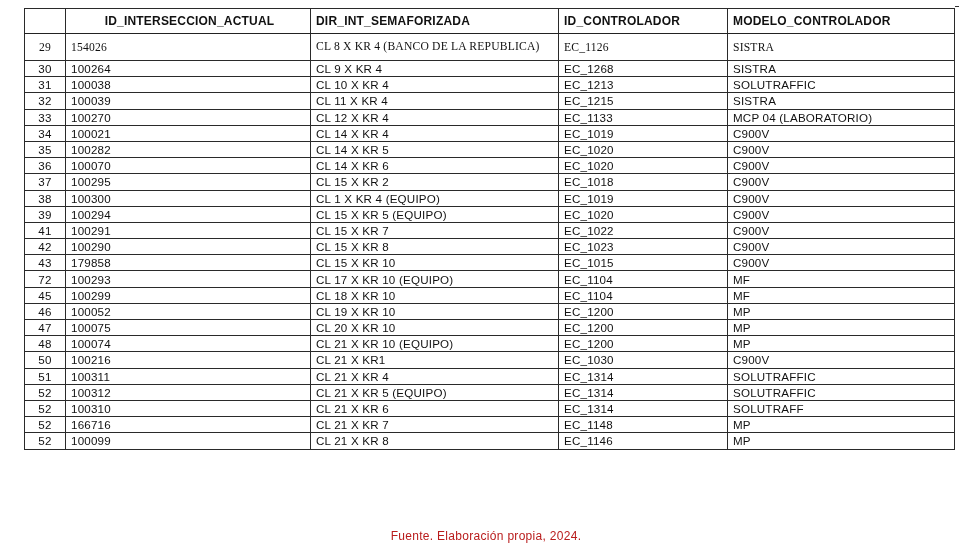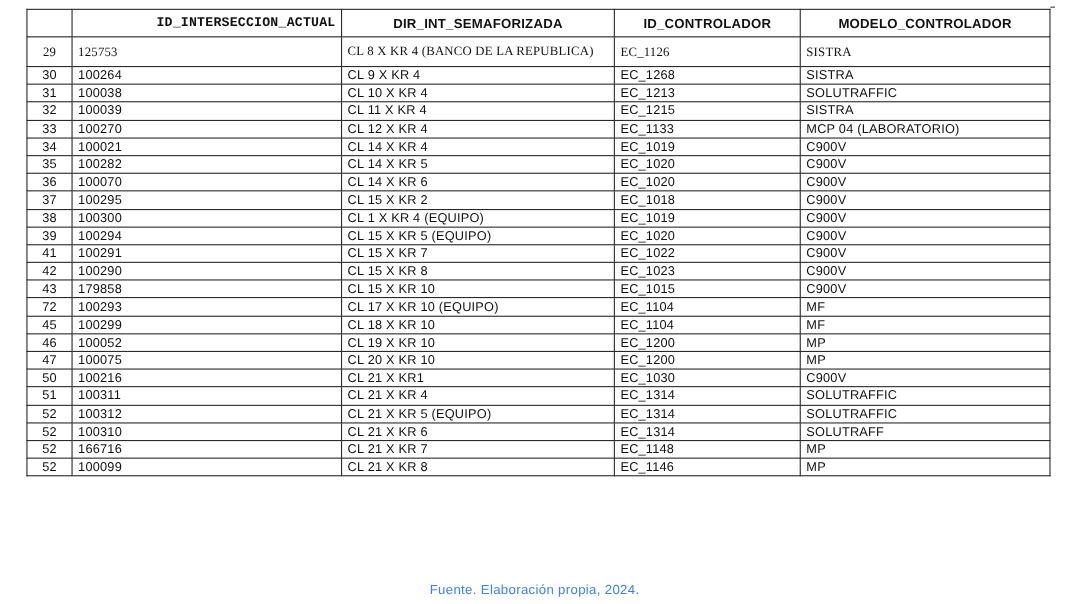--- a/index.html
+++ b/index.html
@@ -46,24 +46,24 @@
       height: 15.2px;
       line-height: 13px;
       vertical-align: middle;
       white-space: nowrap;
       overflow: hidden;
     }
     table.data-table th {
       font-weight: bold;
       font-size: 12px;
       height: 24px;
-      text-align: center;
+      text-align: left;
       border-bottom: 1.5px solid #222;
     }
-    table.data-table th.h-id { text-align: right; padding-left: 8px; font-family: Liberation Mono, monospace; }
+    table.data-table th.h-id { text-align: center; padding-left: 8px; }
     table.data-table td.num { text-align: center; padding: 0 2px; }
     table.data-table td.wrap {
       white-space: normal;
       line-height: 11.5px;
       height: 26px;
     }
     table.data-table tr.tall td { height: 26px; font-family: Liberation Serif, serif; }
     table.data-table td.col-dir,
     table.data-table th.h-dir { border-left: 1.5px solid #222; }
     table.data-table td.col-ctrl,
@@ -73,21 +73,21 @@
     table.data-table td.col-id { border-left: 1px dashed #333; }
 
     .source-note {
       position: absolute;
       left: 0;
       width: 972px;
       top: 529px;
       text-align: center;
       font-size: 12px;
       letter-spacing: 0.3px;
-      color: #3b82f6;
+      color: #b91c1c;
     }
   </style>
 </head>
 <body>
 
 <div class="tick-mark"></div>
 
 <table class="data-table">
   <colgroup>
     <col class="c-num">
@@ -101,21 +101,21 @@
       <th></th>
       <th class="h-id">ID_INTERSECCION_ACTUAL</th>
       <th class="h-dir">DIR_INT_SEMAFORIZADA</th>
       <th class="h-ctrl">ID_CONTROLADOR</th>
       <th class="h-model">MODELO_CONTROLADOR</th>
     </tr>
   </thead>
   <tbody id="table-body">
       <tr class="tall">
         <td class="num">29</td>
-        <td class="col-id">125753</td>
+        <td class="col-id">154026</td>
         <td class="col-dir wrap">CL 8 X KR 4 (BANCO DE LA REPUBLICA)</td>
         <td class="col-ctrl">EC_1126</td>
         <td class="col-model">SISTRA</td>
       </tr>
       <tr>
         <td class="num">30</td>
         <td class="col-id">100264</td>
         <td class="col-dir">CL 9 X KR 4</td>
         <td class="col-ctrl">EC_1268</td>
         <td class="col-model">SISTRA</td>
@@ -226,20 +226,27 @@
         <td class="col-model">MP</td>
       </tr>
       <tr>
         <td class="num">47</td>
         <td class="col-id">100075</td>
         <td class="col-dir">CL 20 X KR 10</td>
         <td class="col-ctrl">EC_1200</td>
         <td class="col-model">MP</td>
       </tr>
       <tr>
+        <td class="num">48</td>
+        <td class="col-id">100074</td>
+        <td class="col-dir">CL 21 X KR 10 (EQUIPO)</td>
+        <td class="col-ctrl">EC_1200</td>
+        <td class="col-model">MP</td>
+      </tr>
+      <tr>
         <td class="num">50</td>
         <td class="col-id">100216</td>
         <td class="col-dir">CL 21 X KR1</td>
         <td class="col-ctrl">EC_1030</td>
         <td class="col-model">C900V</td>
       </tr>
       <tr>
         <td class="num">51</td>
         <td class="col-id">100311</td>
         <td class="col-dir">CL 21 X KR 4</td>

